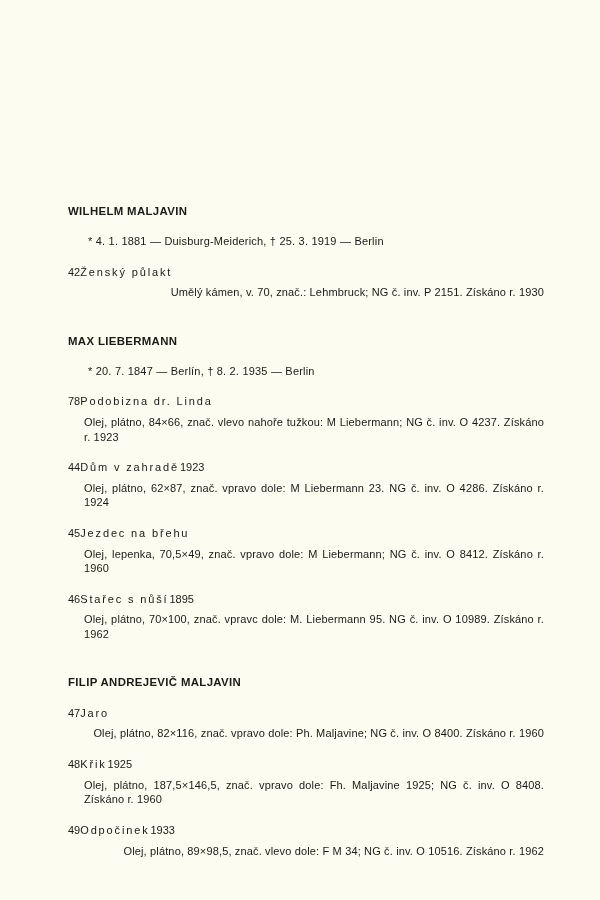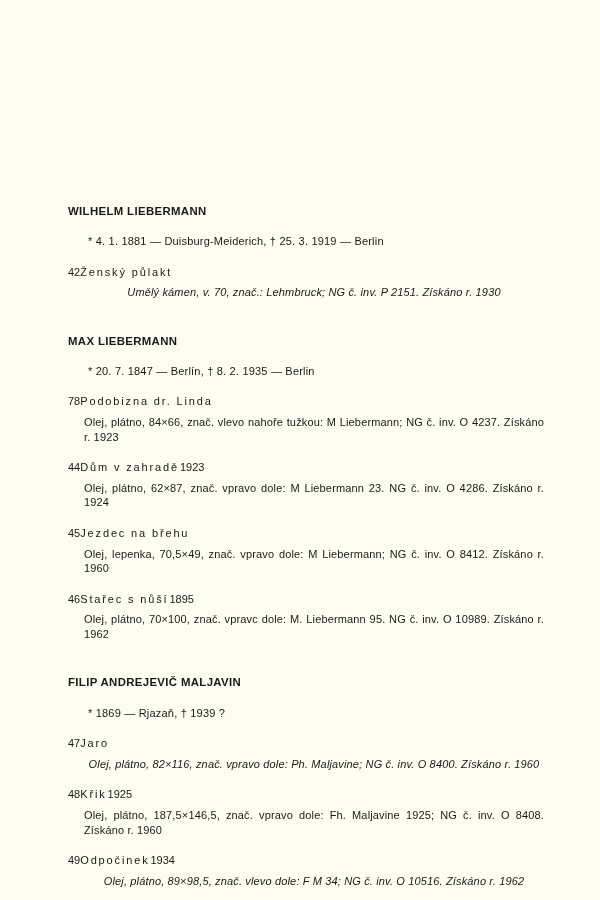--- a/index.html
+++ b/index.html
@@ -63,36 +63,35 @@
   }
   .work-desc {
     font-size: 11px;
     line-height: 1.32;
     margin: 6px 0 0 16px;
     letter-spacing: 0.15px;
     text-align: justify;
     max-width: 466px;
   }
   .work-desc.nojustify {
-    text-align: center;
-    font-style: italic;
+    text-align: right;
   }
 
   
   .artist-group + .artist-group {
     margin-top: 34px;
   }
 </style>
 </head>
 <body style="background: rgb(253, 252, 240); color: rgb(26, 26, 23);">
 
 <div class="page" style="background: rgb(253, 252, 240);">
 
   <div class="artist-group">
-    <div class="artist-name">WILHELM LIEBERMANN</div>
+    <div class="artist-name">WILHELM MALJAVIN</div>
     <div class="artist-dates">* 4. 1. 1881 — Duisburg-Meiderich, † 25. 3. 1919 — Berlin</div>
 
     <div class="work">
       <div class="work-title"><span class="num">42</span><span class="ttl">Ženský půlakt</span><span class="yr"></span></div>
       <div class="work-desc nojustify">Umělý kámen, v. 70, znač.: Lehmbruck; NG č. inv.  P 2151. Získáno  r. 1930</div>
     </div>
   </div>
 
   <div class="artist-group">
     <div class="artist-name">MAX LIEBERMANN</div>
@@ -114,31 +113,30 @@
     </div>
 
     <div class="work">
       <div class="work-title"><span class="num">46</span><span class="ttl">Stařec s nůší</span><span class="yr">1895</span></div>
       <div class="work-desc">Olej, plátno, 70×100, znač. vpravc dole: M. Liebermann 95. NG č. inv. O 10989. Získáno r. 1962</div>
     </div>
   </div>
 
   <div class="artist-group">
     <div class="artist-name">FILIP ANDREJEVIČ MALJAVIN</div>
-    <div class="artist-dates">* 1869 — Rjazaň, † 1939 ?</div>
 
     <div class="work">
       <div class="work-title"><span class="num">47</span><span class="ttl">Jaro</span><span class="yr"></span></div>
       <div class="work-desc nojustify">Olej, plátno, 82×116, znač. vpravo dole: Ph. Maljavine; NG č. inv. O 8400. Získáno r. 1960</div>
     </div>
 
     <div class="work">
       <div class="work-title"><span class="num">48</span><span class="ttl">Křik</span><span class="yr">1925</span></div>
       <div class="work-desc">Olej, plátno, 187,5×146,5, znač. vpravo dole: Fh. Maljavine 1925; NG č. inv.  O  8408. Získáno  r.  1960</div>
     </div>
 
     <div class="work">
-      <div class="work-title"><span class="num">49</span><span class="ttl">Odpočinek</span><span class="yr">1934</span></div>
+      <div class="work-title"><span class="num">49</span><span class="ttl">Odpočinek</span><span class="yr">1933</span></div>
       <div class="work-desc nojustify">Olej, plátno, 89×98,5, znač. vlevo dole: F M 34; NG č. inv. O  10516. Získáno r. 1962</div>
     </div>
   </div>
 
 </div>
 
 </body></html>

